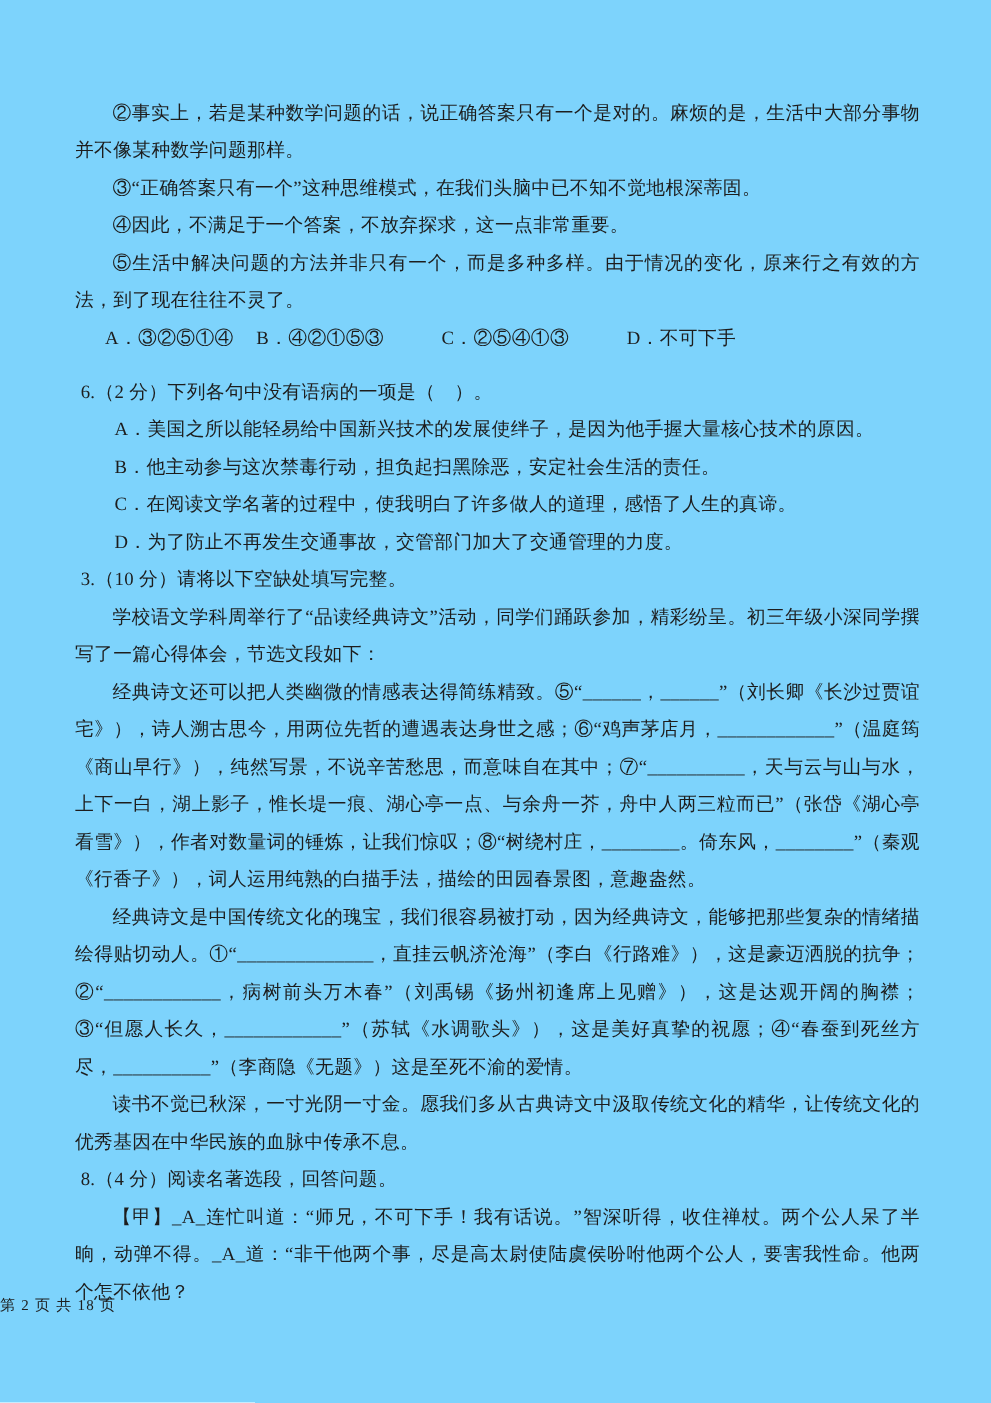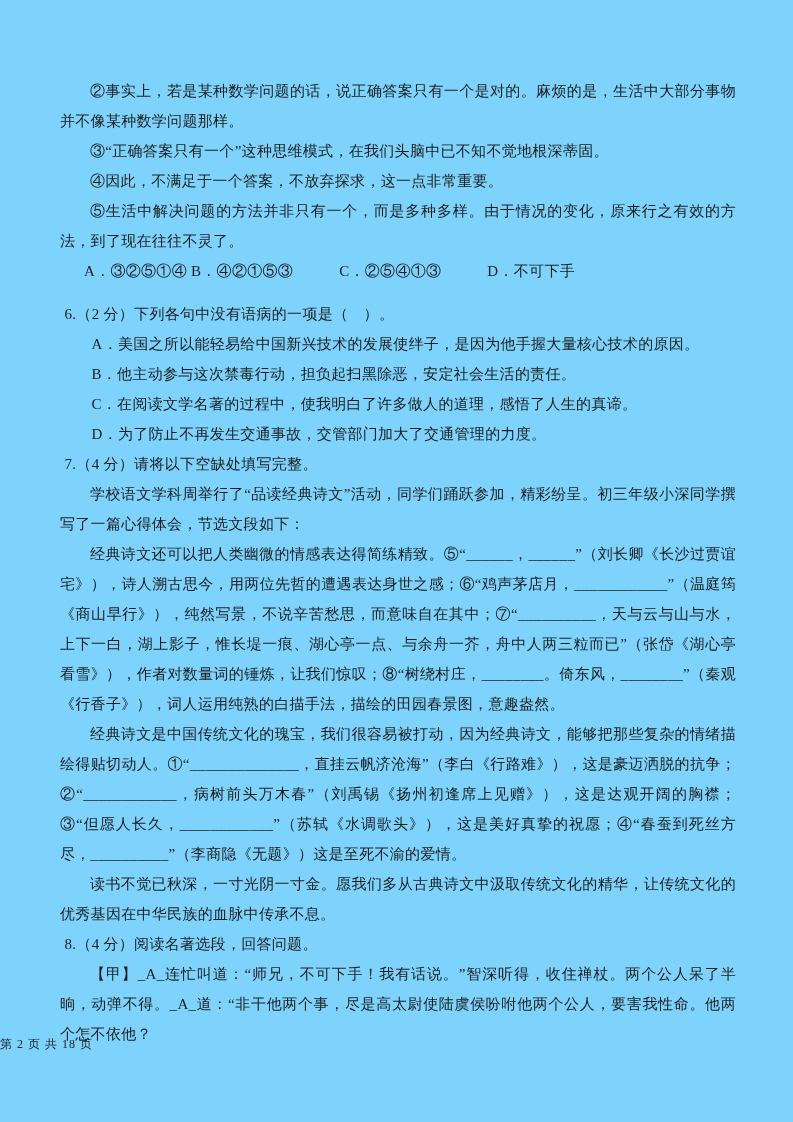--- a/index.html
+++ b/index.html
@@ -28,21 +28,21 @@
   }
   .indent { text-indent: 2em; }
   .stem { text-indent: 0.3em; }
   .stem-gap { margin-top: 13px; }
   .option-line { padding-left: 2.1em; }
   .options-row {
     padding-left: 1.6em;
     white-space: nowrap;
   }
   .options-row .opt { display: inline-block; }
-  .options-row .opt + .opt { }
+  .options-row .opt + .opt { margin-left: 14px; }
   .options-row .opt.wide-gap { margin-left: 42px; }
   .footer {
     position: absolute;
     left: 0;
     right: 0;
     top: 1034px;
     font-size: 12px;
     line-height: 20px;
     color: #1d1d1d;
     letter-spacing: 1px;
@@ -64,21 +64,21 @@
     <span class="opt wide-gap">C．②⑤④①③</span>
     <span class="opt wide-gap">D．不可下手</span>
   </p>
 
   <p class="para stem stem-gap">6.（2 分）下列各句中没有语病的一项是（　）。</p>
   <p class="para option-line">A．美国之所以能轻易给中国新兴技术的发展使绊子，是因为他手握大量核心技术的原因。</p>
   <p class="para option-line">B．他主动参与这次禁毒行动，担负起扫黑除恶，安定社会生活的责任。</p>
   <p class="para option-line">C．在阅读文学名著的过程中，使我明白了许多做人的道理，感悟了人生的真谛。</p>
   <p class="para option-line">D．为了防止不再发生交通事故，交管部门加大了交通管理的力度。</p>
 
-  <p class="para stem">7.（4 分）请将以下空缺处填写完整。</p>
+  <p class="para stem">3.（10 分）请将以下空缺处填写完整。</p>
   <p class="para indent">学校语文学科周举行了“品读经典诗文”活动，同学们踊跃参加，精彩纷呈。初三年级小深同学撰写了一篇心得体会，节选文段如下：</p>
   <p class="para indent">经典诗文还可以把人类幽微的情感表达得简练精致。⑤“______，______”（刘长卿《长沙过贾谊宅》），诗人溯古思今，用两位先哲的遭遇表达身世之感；⑥“鸡声茅店月，____________”（温庭筠《商山早行》），纯然写景，不说辛苦愁思，而意味自在其中；⑦“__________，天与云与山与水，上下一白，湖上影子，惟长堤一痕、湖心亭一点、与余舟一芥，舟中人两三粒而已”（张岱《湖心亭看雪》），作者对数量词的锤炼，让我们惊叹；⑧“树绕村庄，________。倚东风，________”（秦观《行香子》），词人运用纯熟的白描手法，描绘的田园春景图，意趣盎然。</p>
   <p class="para indent">经典诗文是中国传统文化的瑰宝，我们很容易被打动，因为经典诗文，能够把那些复杂的情绪描绘得贴切动人。①“______________，直挂云帆济沧海”（李白《行路难》），这是豪迈洒脱的抗争；②“____________，病树前头万木春”（刘禹锡《扬州初逢席上见赠》），这是达观开阔的胸襟；③“但愿人长久，____________”（苏轼《水调歌头》），这是美好真挚的祝愿；④“春蚕到死丝方尽，__________”（李商隐《无题》）这是至死不渝的爱情。</p>
   <p class="para indent">读书不觉已秋深，一寸光阴一寸金。愿我们多从古典诗文中汲取传统文化的精华，让传统文化的优秀基因在中华民族的血脉中传承不息。</p>
 
   <p class="para stem">8.（4 分）阅读名著选段，回答问题。</p>
   <p class="para indent">【甲】_A_连忙叫道：“师兄，不可下手！我有话说。”智深听得，收住禅杖。两个公人呆了半晌，动弹不得。_A_道：“非干他两个事，尽是高太尉使陆虞侯吩咐他两个公人，要害我性命。他两个怎不依他？</p>
 
   <div class="footer">第 2 页 共 18 页</div>
 </div>

